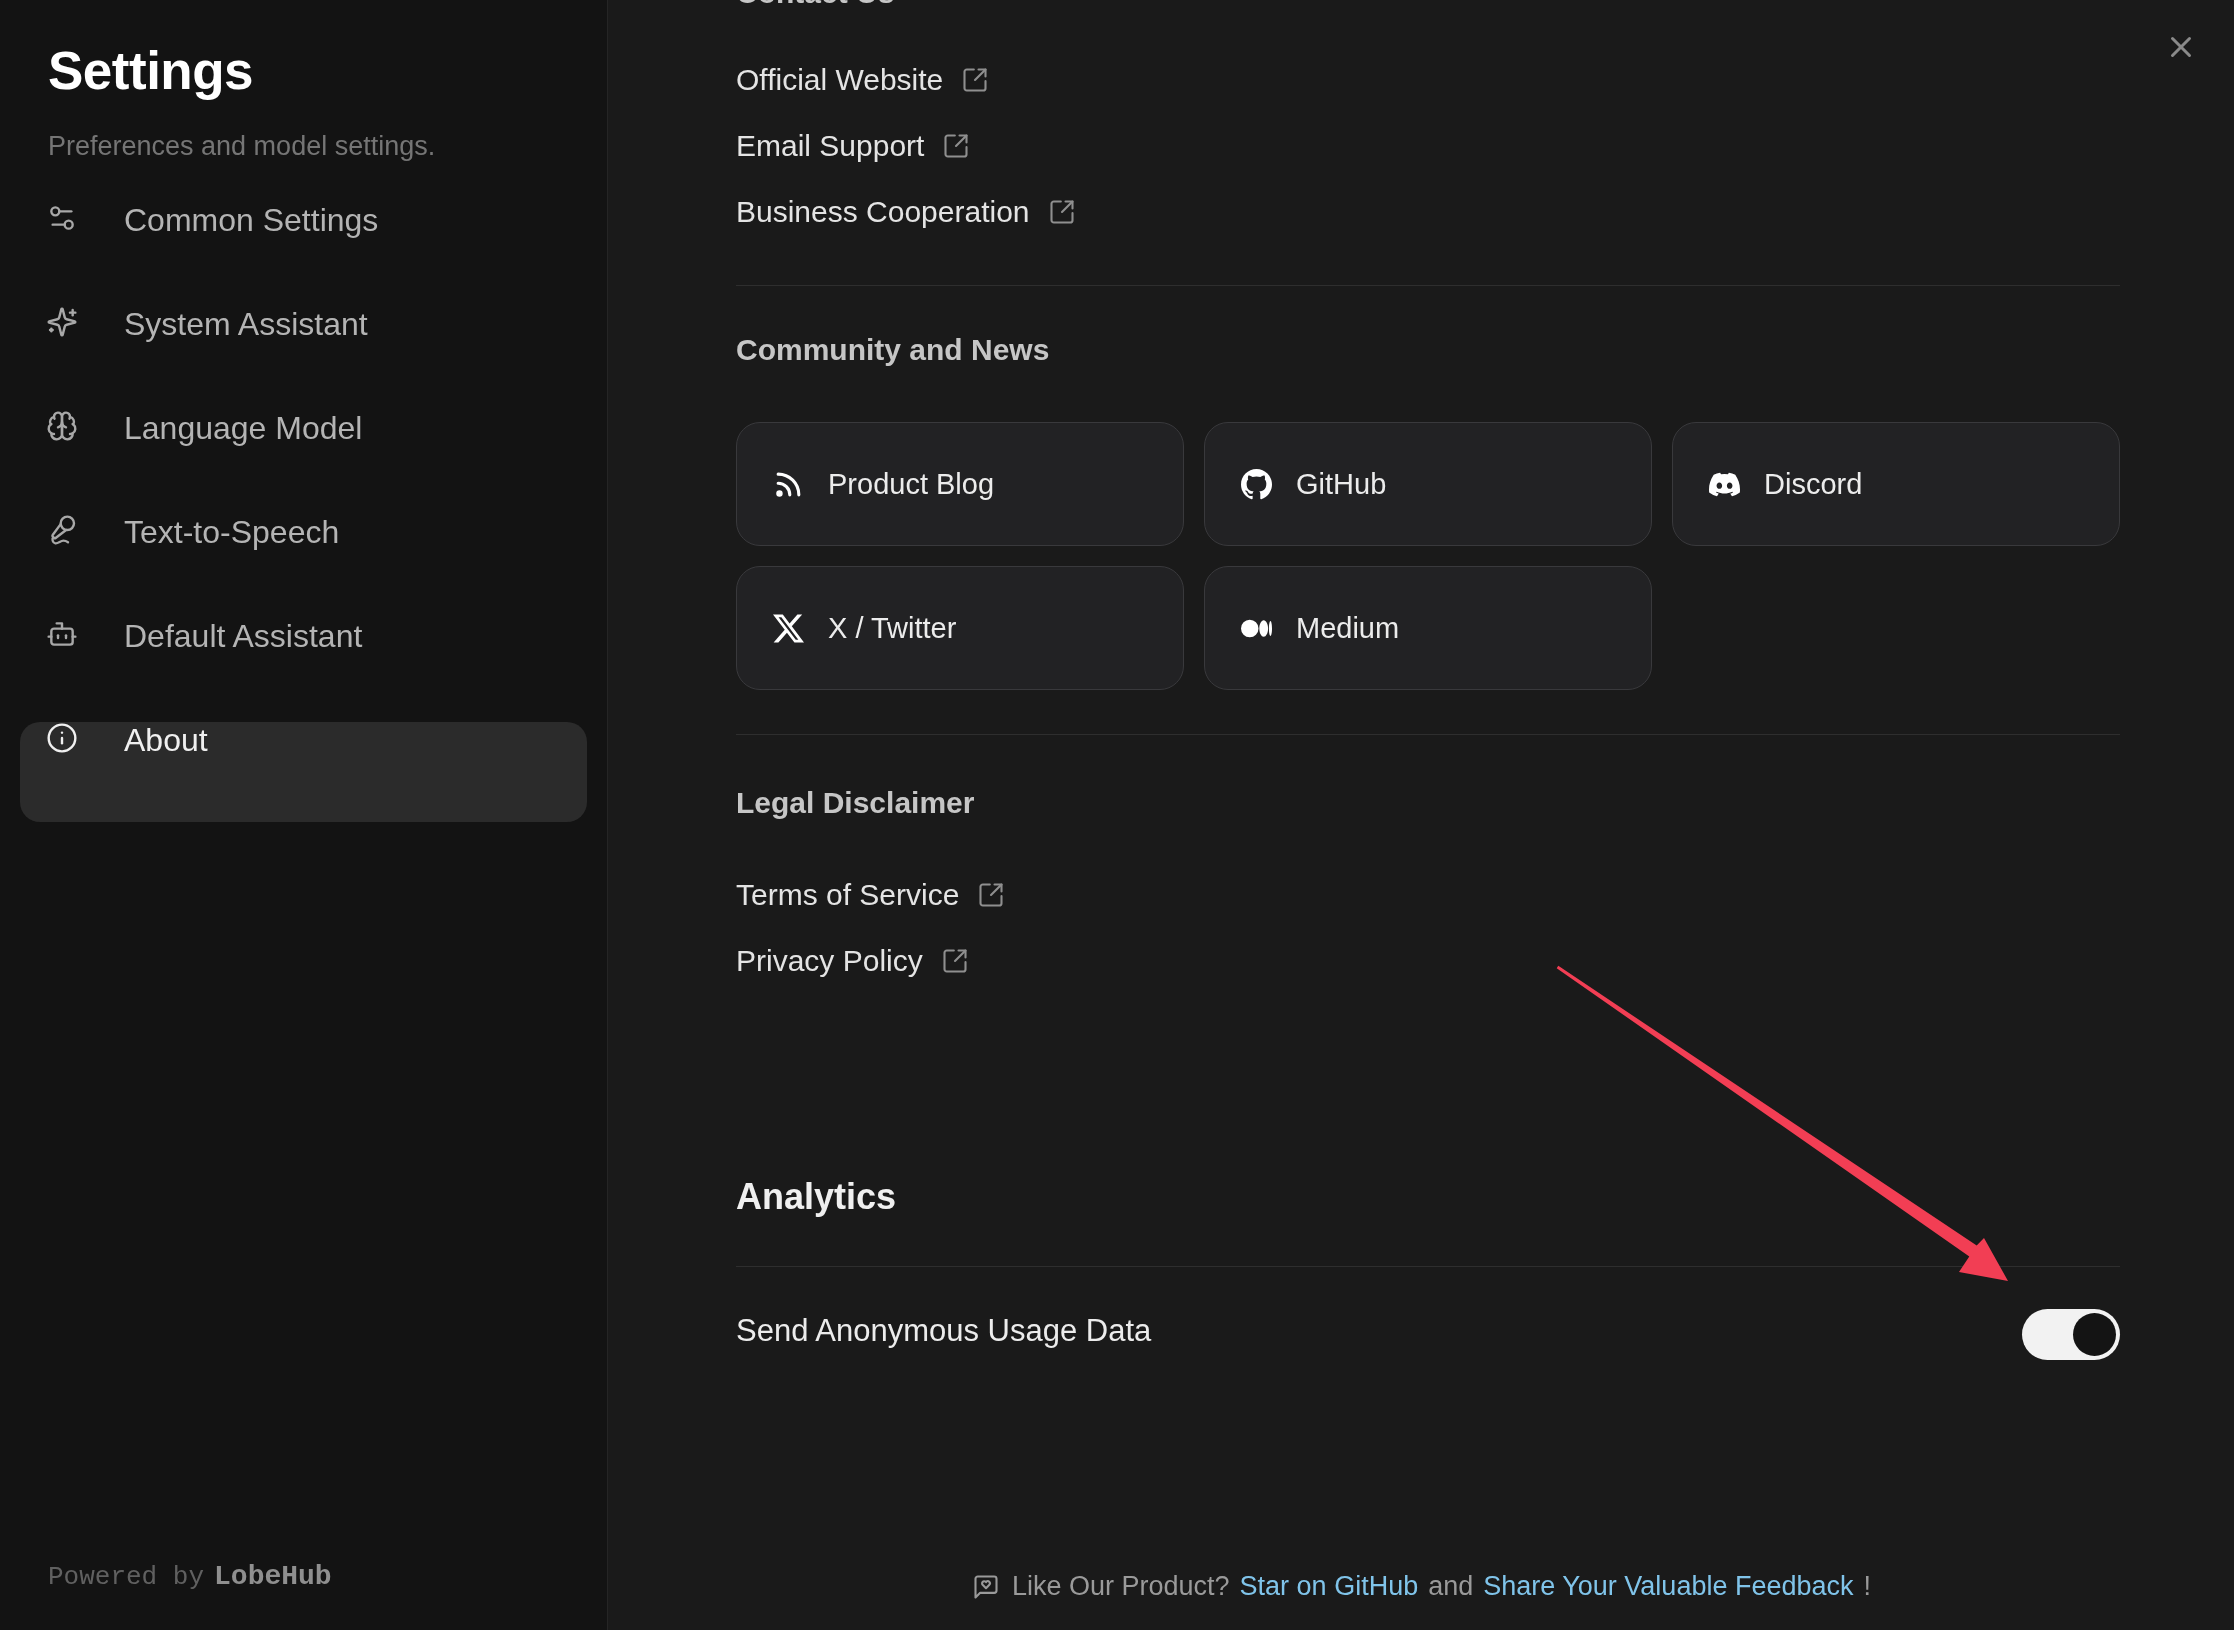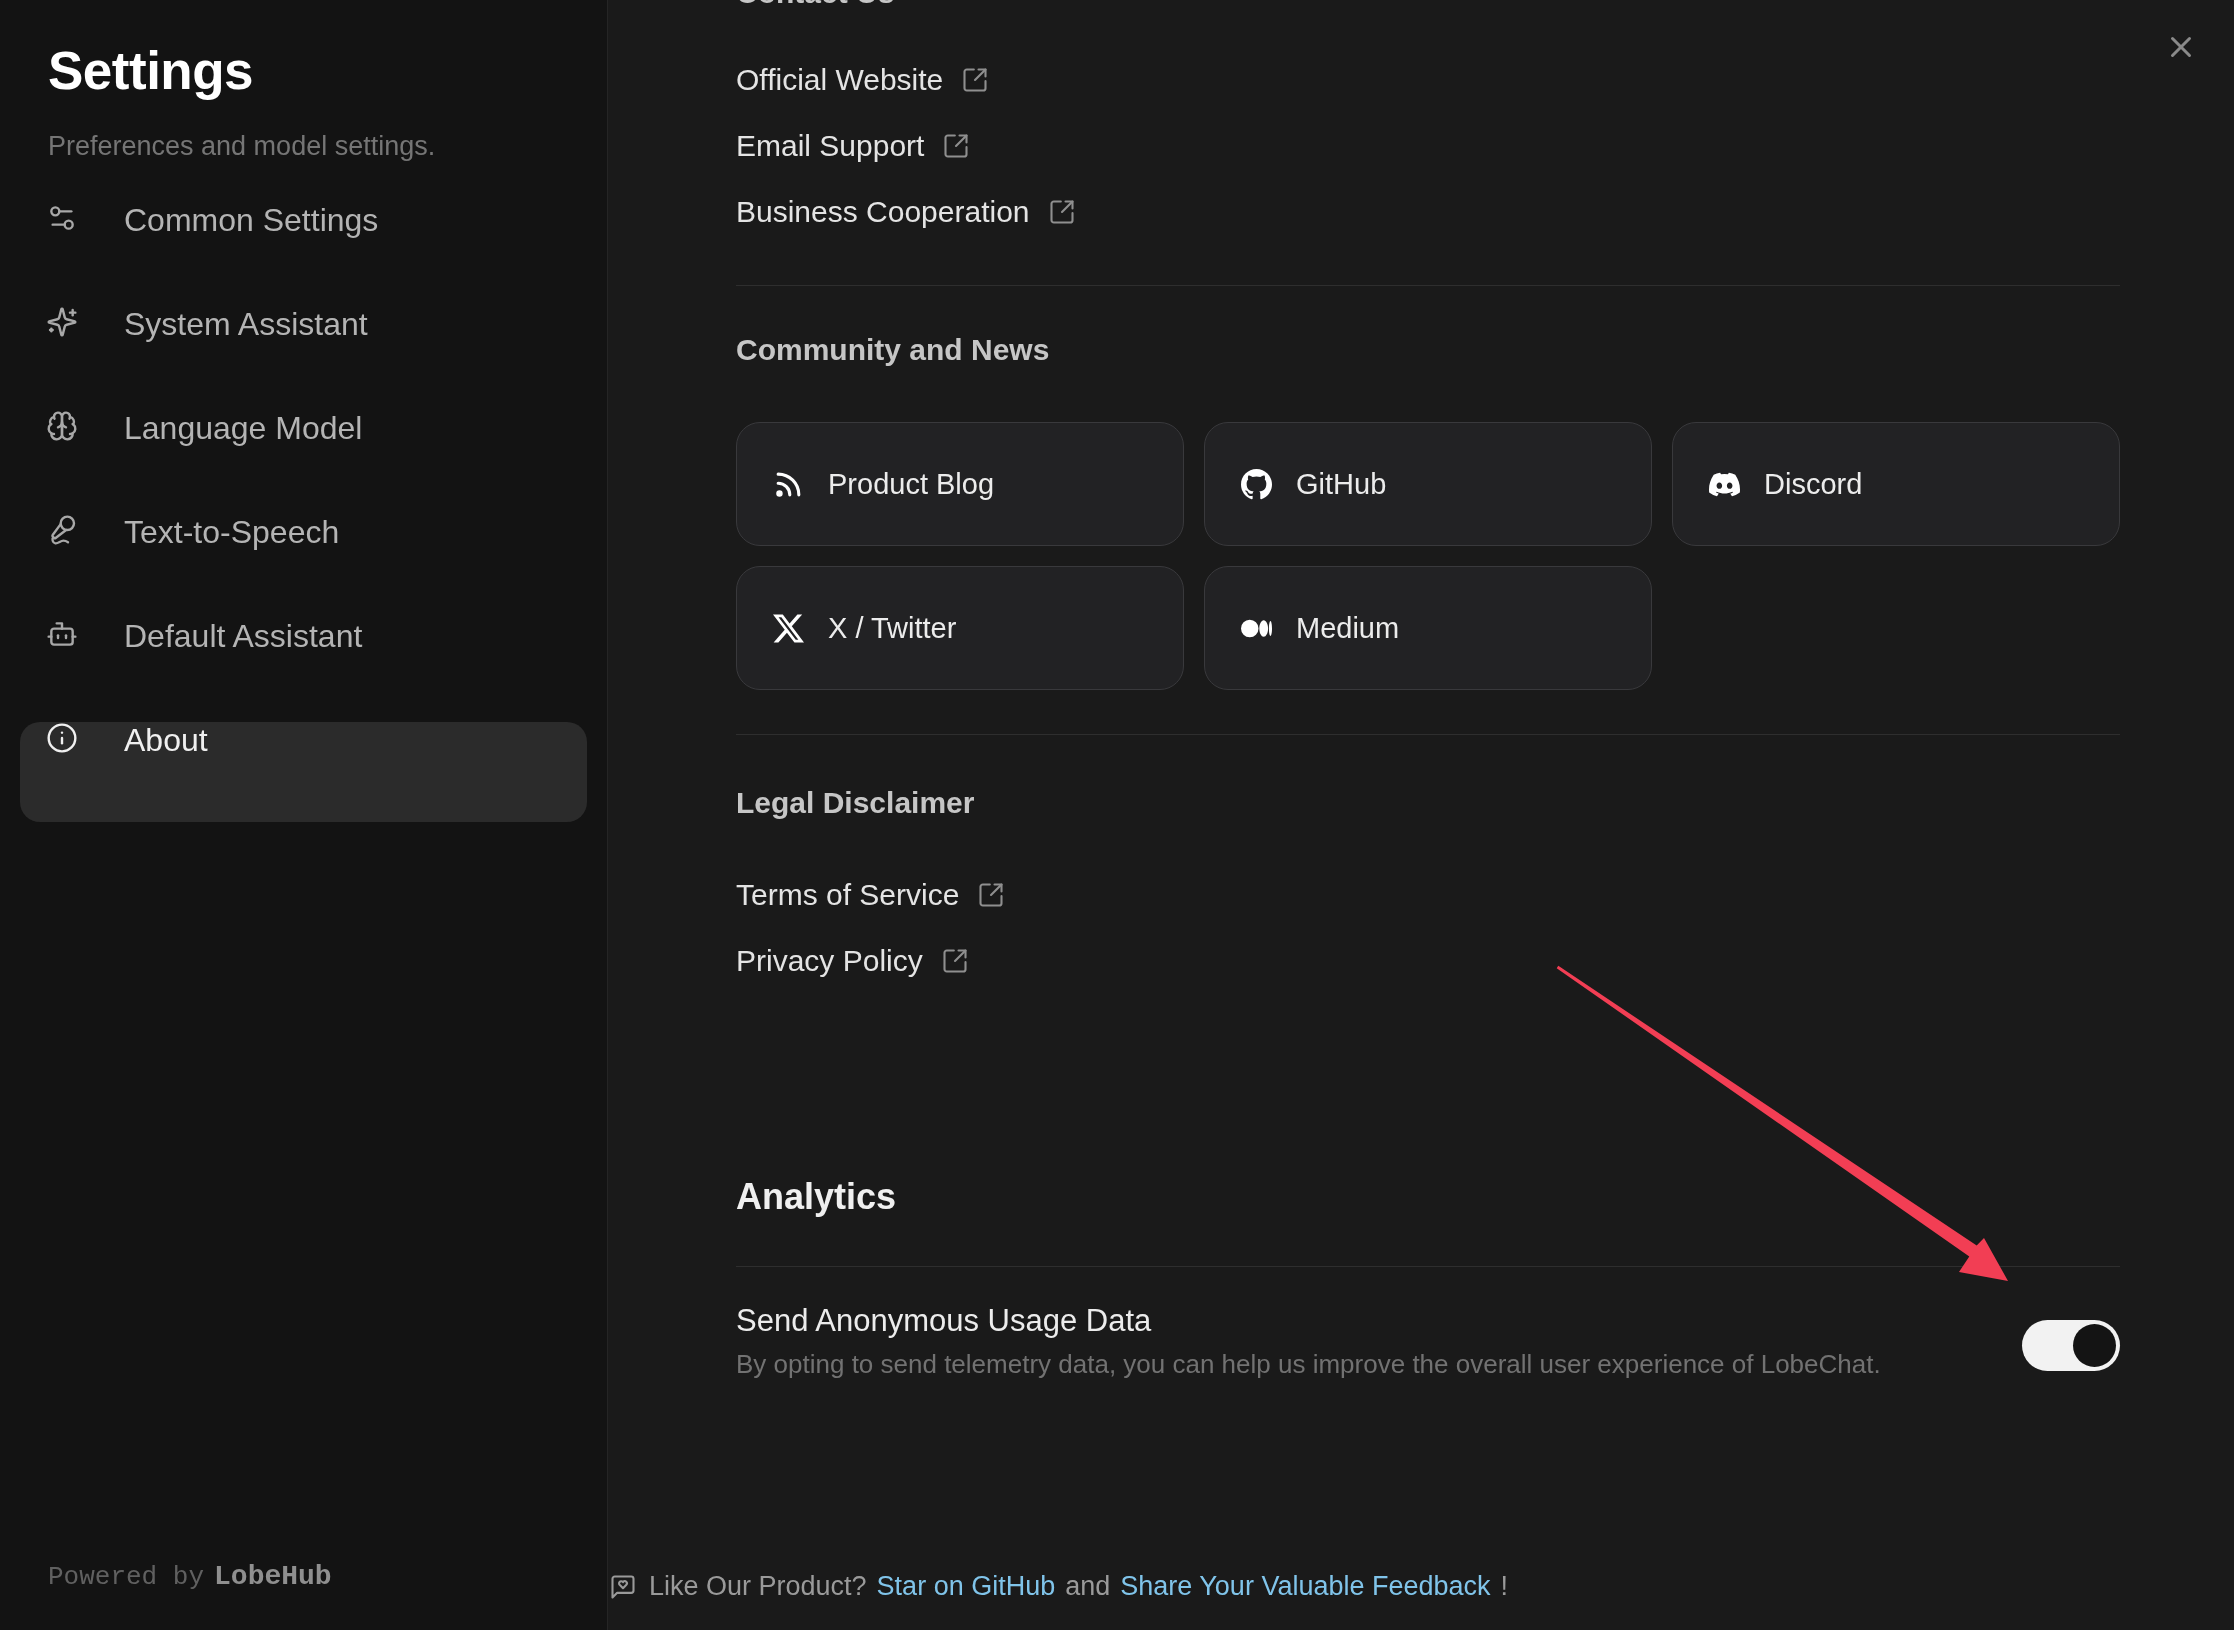--- a/index.html
+++ b/index.html
@@ -46,21 +46,21 @@
   .legal-title { margin-top:48px; }
   .legal-links .link-row:first-child { margin-top:52px; }
   .analytics-title { font-size:36px; font-weight:700; color:#f0f0f0; line-height:46px; margin:193px 0 0; }
   .div3 { margin-top:46px; }
   .setting-row { margin-top:34px; display:flex; justify-content:space-between; align-items:center; }
   .setting-label { font-size:31px; color:#ececec; line-height:40px; }
   .setting-desc { margin-top:7px; font-size:26px; color:#727272; line-height:33px; }
   .switch { position:relative; width:98px; height:51px; border-radius:26px; background:#f2f2f2; flex:0 0 auto; cursor:pointer; margin-top:8px; }
   .switch .knob { position:absolute; top:4px; left:51px; width:43px; height:43px; border-radius:50%; background:#141414; }
   .close-btn { position:absolute; top:30px; right:36px; width:34px; height:34px; color:#8a8a8a; cursor:pointer; }
-  .footer { position:absolute; bottom:28px; left:0; right:0; display:flex; align-items:center; gap:10px; font-size:27px; }
+  .footer { position:absolute; bottom:28px; left:0; right:0; display:flex; justify-content:center; align-items:center; gap:10px; font-size:27px; }
   .footer .icon { width:28px; height:28px; color:#9a9a9a; margin-right:2px; }
   .footer .gray { color:#9a9a9a; }
   .footer .blue { color:#80c4ea; cursor:pointer; }
   .arrow-overlay { position:absolute; left:0; top:0; pointer-events:none; }
 </style>
 </head>
 <body>
 
 <aside class="sidebar">
   <div class="side-head">
@@ -256,21 +256,20 @@
               <path d="M15 3h6v6"></path>
             </svg>
           </span>
         </div>
       </div>
     <h2 class="analytics-title">Analytics</h2>
     <hr class="divider div3">
     <div class="setting-row">
       <div>
         <div class="setting-label">Send Anonymous Usage Data</div>
-        <div class="setting-desc">By opting to send telemetry data, you can help us improve the overall user experience of LobeChat.</div>
       </div>
       <div class="switch">
         <div class="knob"></div>
       </div>
     </div>
   </div>
   <div class="footer">
     <span class="icon">
       <svg viewBox="0 0 24 24" width="28" height="28" fill="none" stroke="currentColor" stroke-width="1.8" stroke-linecap="round" stroke-linejoin="round">
           <path d="M21 15a2 2 0 0 1-2 2H7l-4 4V5a2 2 0 0 1 2-2h14a2 2 0 0 1 2 2z"></path>

